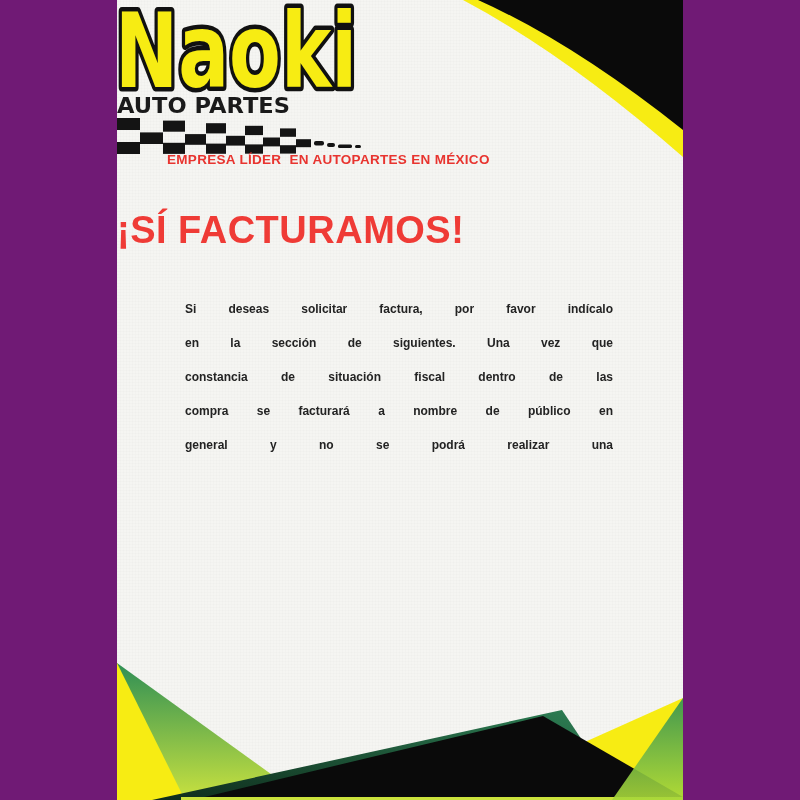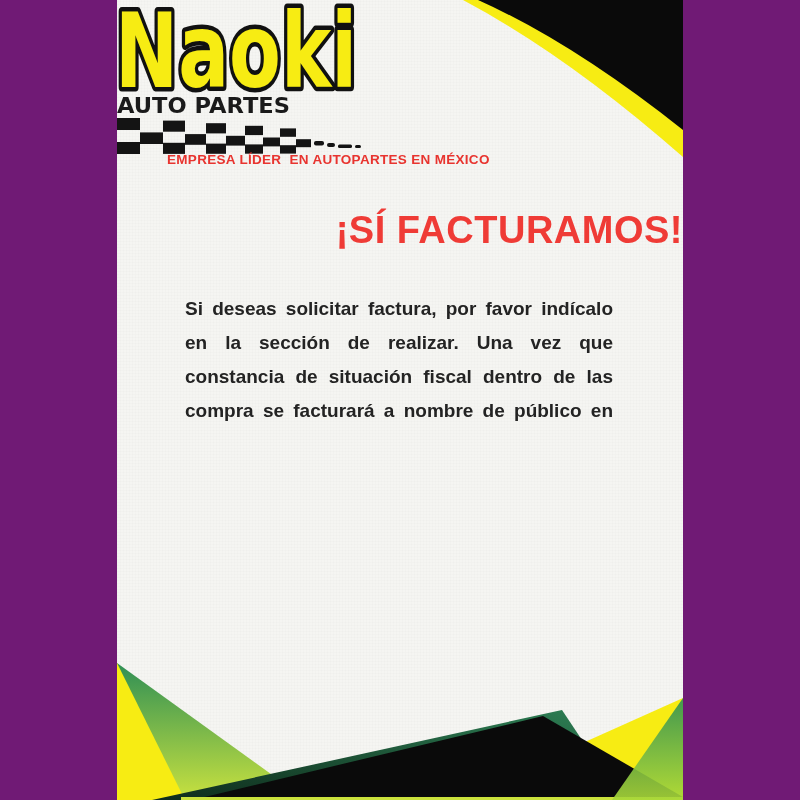--- a/index.html
+++ b/index.html
@@ -23,26 +23,26 @@
     fill:#F7EC13; stroke:#111111; stroke-width:9px; stroke-linejoin:round;
     paint-order:stroke fill;
   }
   .autopartes-text { font-family:"DejaVu Sans", sans-serif; font-weight:bold; fill:#1a1a1a; }
   .tagline {
     position:absolute; left:6px; top:152px; width:560px;
     font-weight:bold; font-size:13.5px; letter-spacing:0.3px;
     color:#E8342F; white-space:pre;padding-left:44px;
   }
   .heading {
-    position:absolute; top:209px; left:0; width:566px; text-align:right;
+    position:absolute; top:209px; left:0; width:566px; text-align:left;
     font-weight:bold; font-size:38px; letter-spacing:0.5px; color:#EF3B36;
   }
   .body-text {
     position:absolute; top:292px; left:68px; width:428px;
-    font-weight:bold; font-size:19px; line-height:34px; color:#232323;
+    font-weight:bold; font-size:12px; line-height:34px; color:#232323;
   }
   .body-text .line { text-align:justify; text-align-last:justify; }
   .body-text .line.last { text-align:justify; text-align-last:left; }
 </style>
 </head>
 <body>
 
 <div class="page">
   <div class="flyer">
 
@@ -76,23 +76,24 @@
         <rect x="239" y="27" width="6" height="3" rx="1.5"></rect>
       </g>
     </svg>
 
     <div class="tagline">EMPRESA LÍDER&nbsp; EN AUTOPARTES EN MÉXICO</div>
 
     <div class="heading">¡SÍ FACTURAMOS!</div>
 
     <div class="body-text">
       <div class="line">Si deseas solicitar factura, por favor indícalo</div>
-      <div class="line">en la sección de realizar. Una vez que</div>
+      <div class="line">en la sección de siguientes. Una vez que</div>
       <div class="line">constancia de situación fiscal dentro de las</div>
       <div class="line">compra se facturará a nombre de público en</div>
+      <div class="line">general y no se podrá realizar una</div>
     </div>
 
     <svg class="deco bottom" viewBox="0 0 566 150" aria-hidden="true">
       <defs>
         <linearGradient id="gLeftGreen" x1="0" y1="0" x2="0" y2="1">
           <stop offset="0" stop-color="#2F8F55"></stop>
           <stop offset="1" stop-color="#C9E23F"></stop>
         </linearGradient>
         <linearGradient id="gDarkGreen" x1="0" y1="1" x2="1" y2="0">
           <stop offset="0" stop-color="#0E2C1C"></stop>

